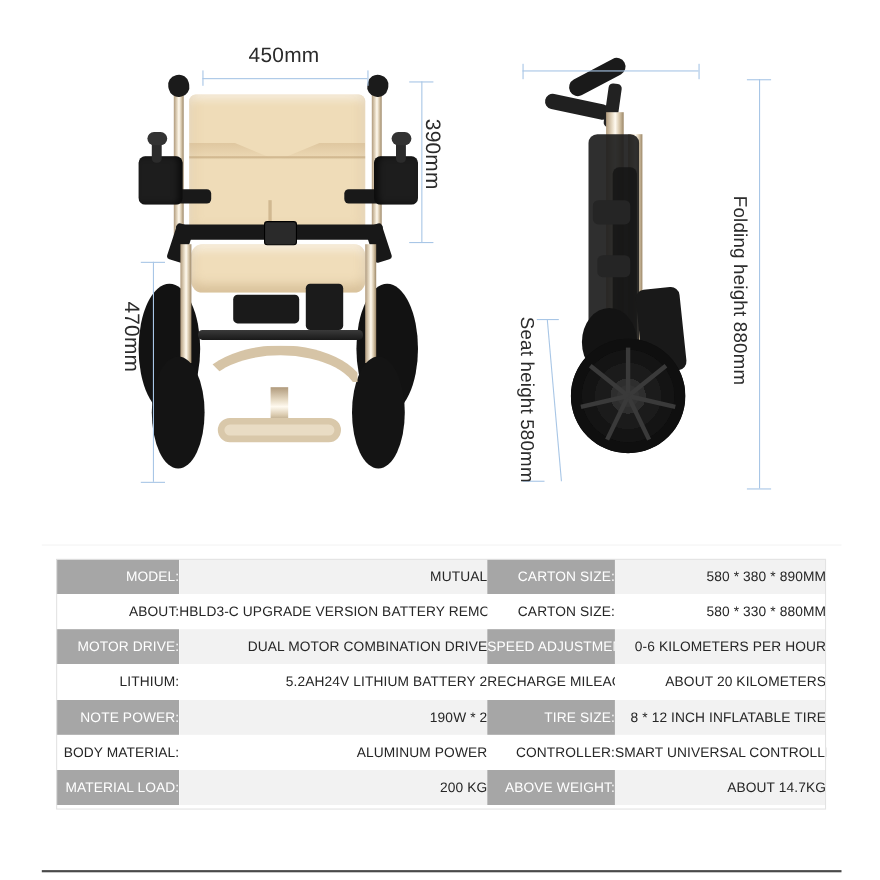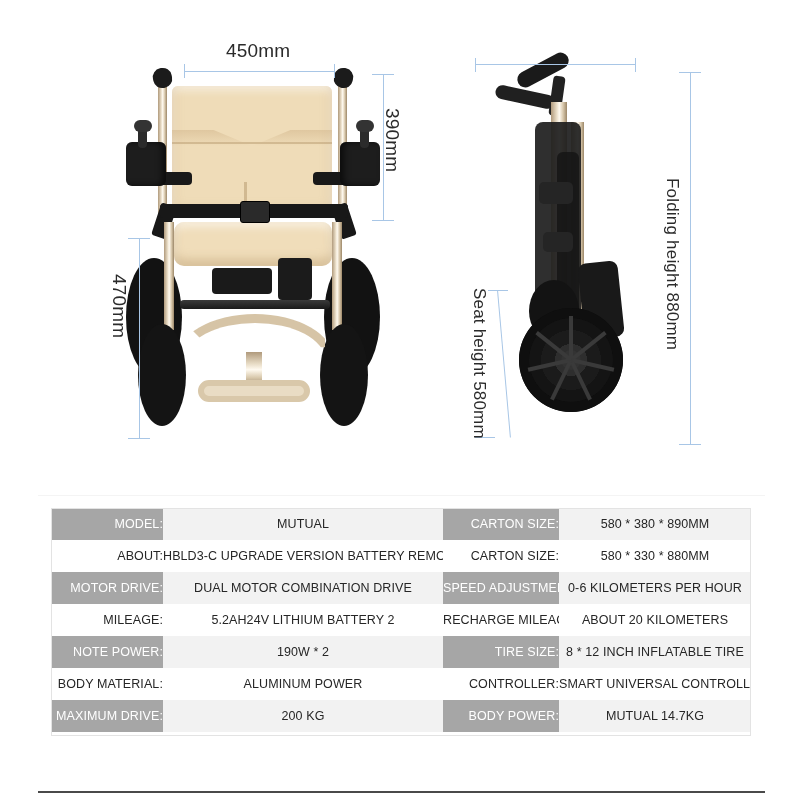--- a/index.html
+++ b/index.html
@@ -161,21 +161,21 @@
     letter-spacing:.1px;
     white-space:nowrap;
     overflow:hidden;
   }
   td.lab{
     text-align:right;
     padding-right:9px;
     font-weight:400;
   }
   td.val{
-    text-align:center;
+    text-align:right;
     padding-left:9px;
   }
   
   tr.odd td.lab{background:#a6a6a6;color:#ffffff;}
   tr.odd td.val{background:#f2f2f2;color:#262626;}
   
   tr.even td.lab{background:#ffffff;color:#262626;}
   tr.even td.val{background:#ffffff;color:#262626;}
 
   col.c1{width:112px;}
@@ -328,42 +328,42 @@
           <td class="lab">CARTON SIZE:</td>
           <td class="val">580 * 330 * 880MM</td>
         </tr>
         <tr class="odd">
           <td class="lab">MOTOR DRIVE:</td>
           <td class="val">DUAL MOTOR COMBINATION DRIVE</td>
           <td class="lab">SPEED ADJUSTMENT:</td>
           <td class="val">0-6 KILOMETERS PER HOUR</td>
         </tr>
         <tr class="even">
-          <td class="lab">MILEAGE:</td>
+          <td class="lab">LITHIUM:</td>
           <td class="val">5.2AH24V LITHIUM BATTERY 2</td>
           <td class="lab">RECHARGE MILEAGE:</td>
           <td class="val">ABOUT 20 KILOMETERS</td>
         </tr>
         <tr class="odd">
           <td class="lab">NOTE POWER:</td>
           <td class="val">190W * 2</td>
           <td class="lab">TIRE SIZE:</td>
           <td class="val">8 * 12 INCH INFLATABLE TIRE</td>
         </tr>
         <tr class="even">
           <td class="lab">BODY MATERIAL:</td>
           <td class="val">ALUMINUM POWER</td>
           <td class="lab">CONTROLLER:</td>
           <td class="val">SMART UNIVERSAL CONTROLLER</td>
         </tr>
         <tr class="odd">
-          <td class="lab">MAXIMUM DRIVE:</td>
+          <td class="lab">MATERIAL LOAD:</td>
           <td class="val">200 KG</td>
-          <td class="lab">BODY POWER:</td>
-          <td class="val">MUTUAL 14.7KG</td>
+          <td class="lab">ABOVE WEIGHT:</td>
+          <td class="val">ABOUT 14.7KG</td>
         </tr>
       </tbody>
     </table>
   </div>
   <div id="tableborder"></div>
 
   <div id="bottomrule"></div>
 
 </div>
 

